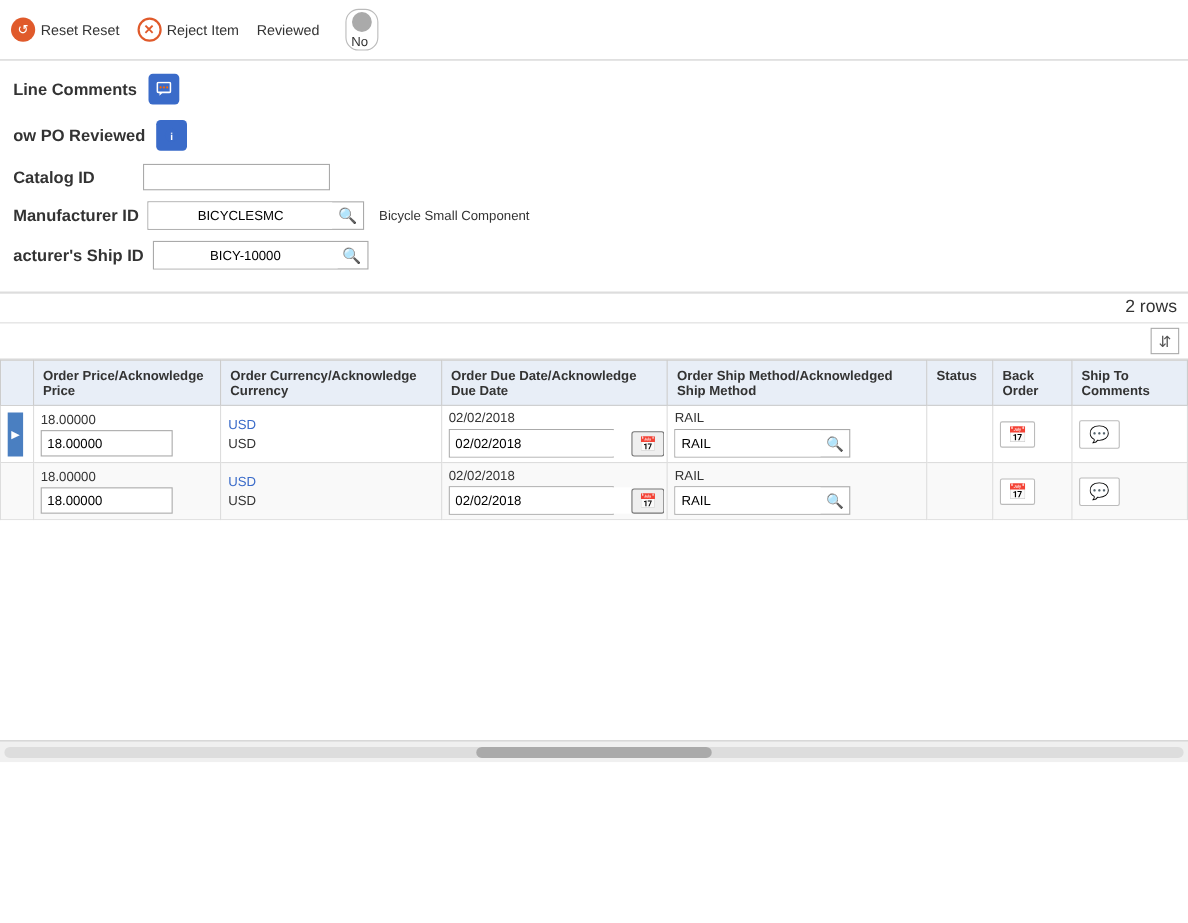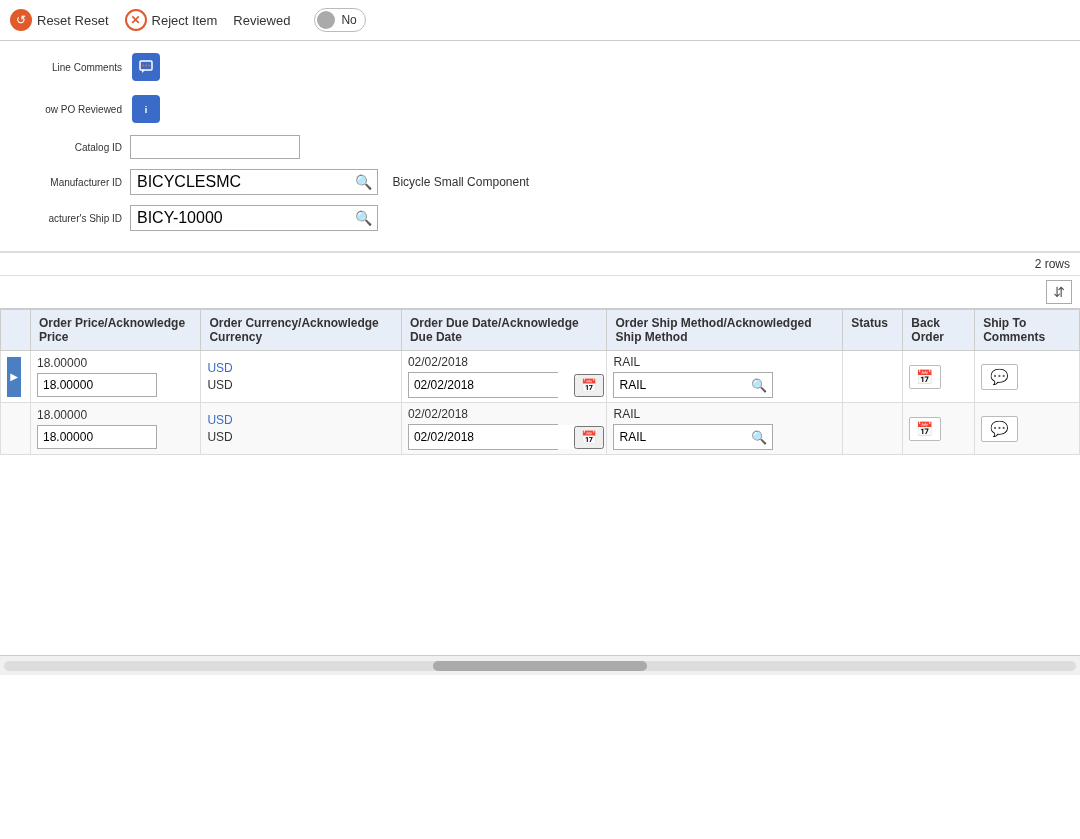--- a/index.html
+++ b/index.html
@@ -61,20 +61,21 @@
       font-size: 13px;
     }
 
     .toggle-container {
       display: flex;
       align-items: center;
       border: 1px solid #bbb;
       border-radius: 12px;
       overflow: hidden;
       cursor: pointer;
+      flex-direction: column;
     }
 
     .toggle-knob {
       width: 18px;
       height: 18px;
       border-radius: 50%;
       background: #aaa;
       margin: 2px;
     }
 
@@ -90,24 +91,25 @@
     }
 
     .form-row {
       display: flex;
       align-items: center;
       margin-bottom: 10px;
       gap: 8px;
     }
 
     .form-label {
-      font-size: 10px;
+      font-size: 15px;
       color: #333;
       min-width: 110px;
-      text-align: right;
+      text-align: left;
+      font-weight: bold;
     }
 
     .form-input {
       border: 1px solid #aaa;
       padding: 3px 6px;
       font-size: 12px;
       height: 24px;
       background: #fff;
       color: #333;
       min-width: 160px;
@@ -117,23 +119,24 @@
       display: flex;
       align-items: center;
       border: 1px solid #aaa;
       background: #fff;
     }
 
     .input-with-search input {
       border: none;
       outline: none;
       padding: 3px 6px;
-      font-size: 16px;
+      font-size: 12px;
       height: 24px;
       min-width: 140px;
+      text-align: center;
     }
 
     .input-with-search .search-icon-btn {
       padding: 2px 5px;
       cursor: pointer;
       color: #3a6bc9;
       font-size: 14px;
     }
 
     .manufacturer-name {
@@ -174,21 +177,21 @@
       font-weight: bold;
     }
 
     .table-section {
       padding: 0;
     }
 
     .rows-count {
       text-align: right;
       padding: 4px 10px;
-      font-size: 12px;
+      font-size: 16px;
       color: #333;
       border-bottom: 1px solid #ddd;
     }
 
     .sort-bar {
       display: flex;
       justify-content: flex-end;
       padding: 4px 8px;
       border-bottom: 1px solid #ccc;
     }

